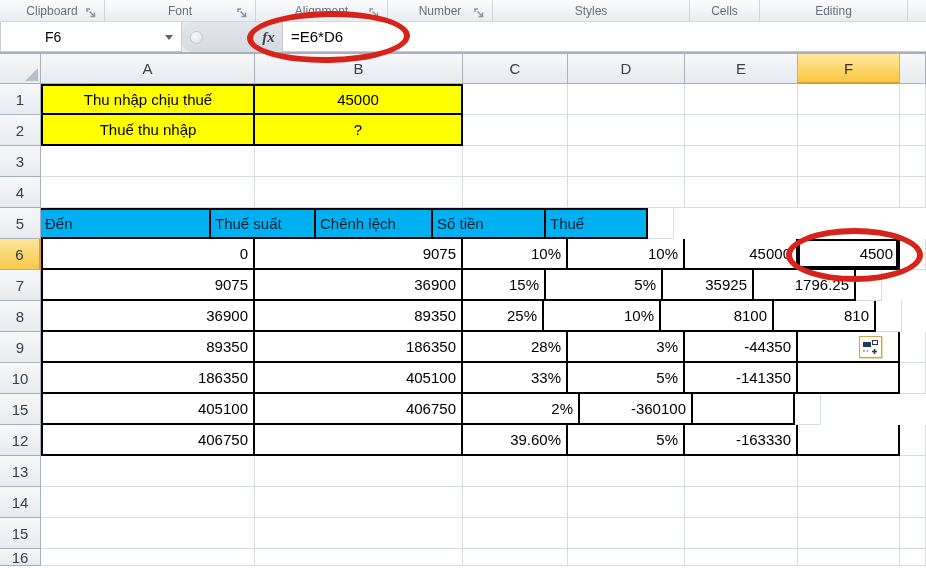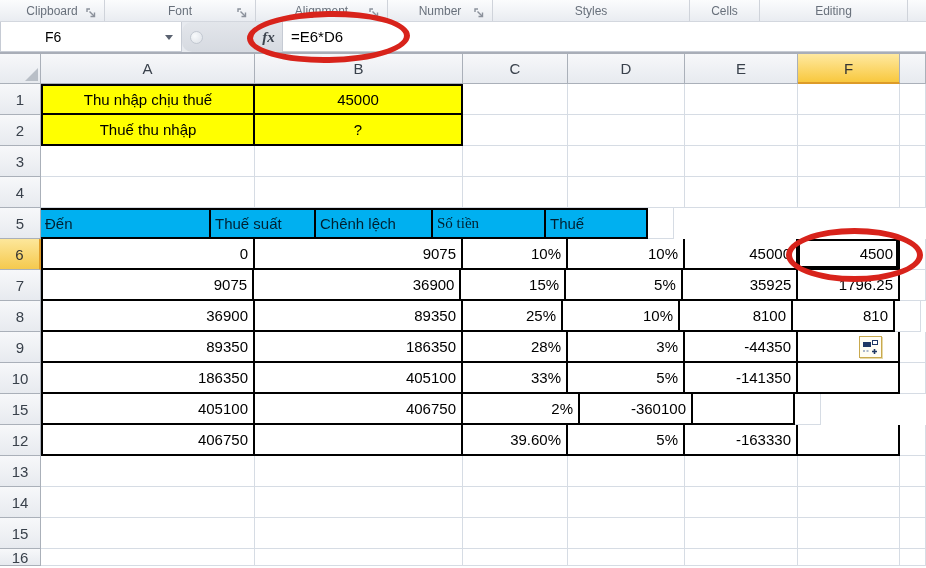--- a/index.html
+++ b/index.html
@@ -204,21 +204,21 @@
         <div class="hdrcell" style="width: 41px;">5</div>
         <div class="cell c-thead c-left" style="width: 170px;">
           <span>Đến</span>
         </div>
         <div class="cell c-thead c-left" style="width: 105px;">
           <span>Thuế suất</span>
         </div>
         <div class="cell c-thead c-left" style="width: 117px;">
           <span>Chênh lệch</span>
         </div>
-        <div class="cell c-thead c-left" style="width: 113px; font-family: Liberation Serif, serif;">
+        <div class="cell c-thead c-left" style="width: 113px;">
           <span>Số tiền</span>
         </div>
         <div class="cell c-thead c-left" style="width: 102px;">
           <span>Thuế</span>
         </div>
         <div class="cell" style="width: 26px;"></div>
       </div>
       <div class="grow rn-6" style="height: 31px;">
         <div class="hdrcell hdr-sel-row" style="width: 41px;">6</div>
         <div class="cell c-tdata c-right c-first" style="width: 214px;">
@@ -242,43 +242,43 @@
         <div class="cell" style="width: 26px;"></div>
       </div>
       <div class="grow rn-7" style="height: 31px;">
         <div class="hdrcell" style="width: 41px;">7</div>
         <div class="cell c-tdata c-right c-first" style="width: 214px;">
           <span>9075</span>
         </div>
         <div class="cell c-tdata c-right" style="width: 208px;">
           <span>36900</span>
         </div>
-        <div class="cell c-tdata c-right" style="width: 105px;">
+        <div class="cell c-tdata c-right" style="width: 83px;">
           <span>15%</span>
         </div>
         <div class="cell c-tdata c-right" style="width: 117px;">
           <span>5%</span>
         </div>
-        <div class="cell c-tdata c-right" style="width: 116px; text-align: right;">
+        <div class="cell c-tdata c-right" style="width: 91px; text-align: right;">
           <span>35925</span>
         </div>
         <div class="cell c-tdata c-right" style="width: 102px;">
           <span>1796.25</span>
         </div>
         <div class="cell" style="width: 26px;"></div>
       </div>
       <div class="grow rn-8" style="height: 31px;">
         <div class="hdrcell" style="width: 41px;">8</div>
         <div class="cell c-tdata c-right c-first" style="width: 214px;">
           <span>36900</span>
         </div>
         <div class="cell c-tdata c-right" style="width: 208px;">
           <span>89350</span>
         </div>
-        <div class="cell c-tdata c-right" style="width: 100px;">
+        <div class="cell c-tdata c-right" style="width: 81px;">
           <span>25%</span>
         </div>
         <div class="cell c-tdata c-right" style="width: 117px;">
           <span>10%</span>
         </div>
         <div class="cell c-tdata c-right" style="width: 113px;">
           <span>8100</span>
         </div>
         <div class="cell c-tdata c-right" style="width: 102px;">
           <span>810</span>

